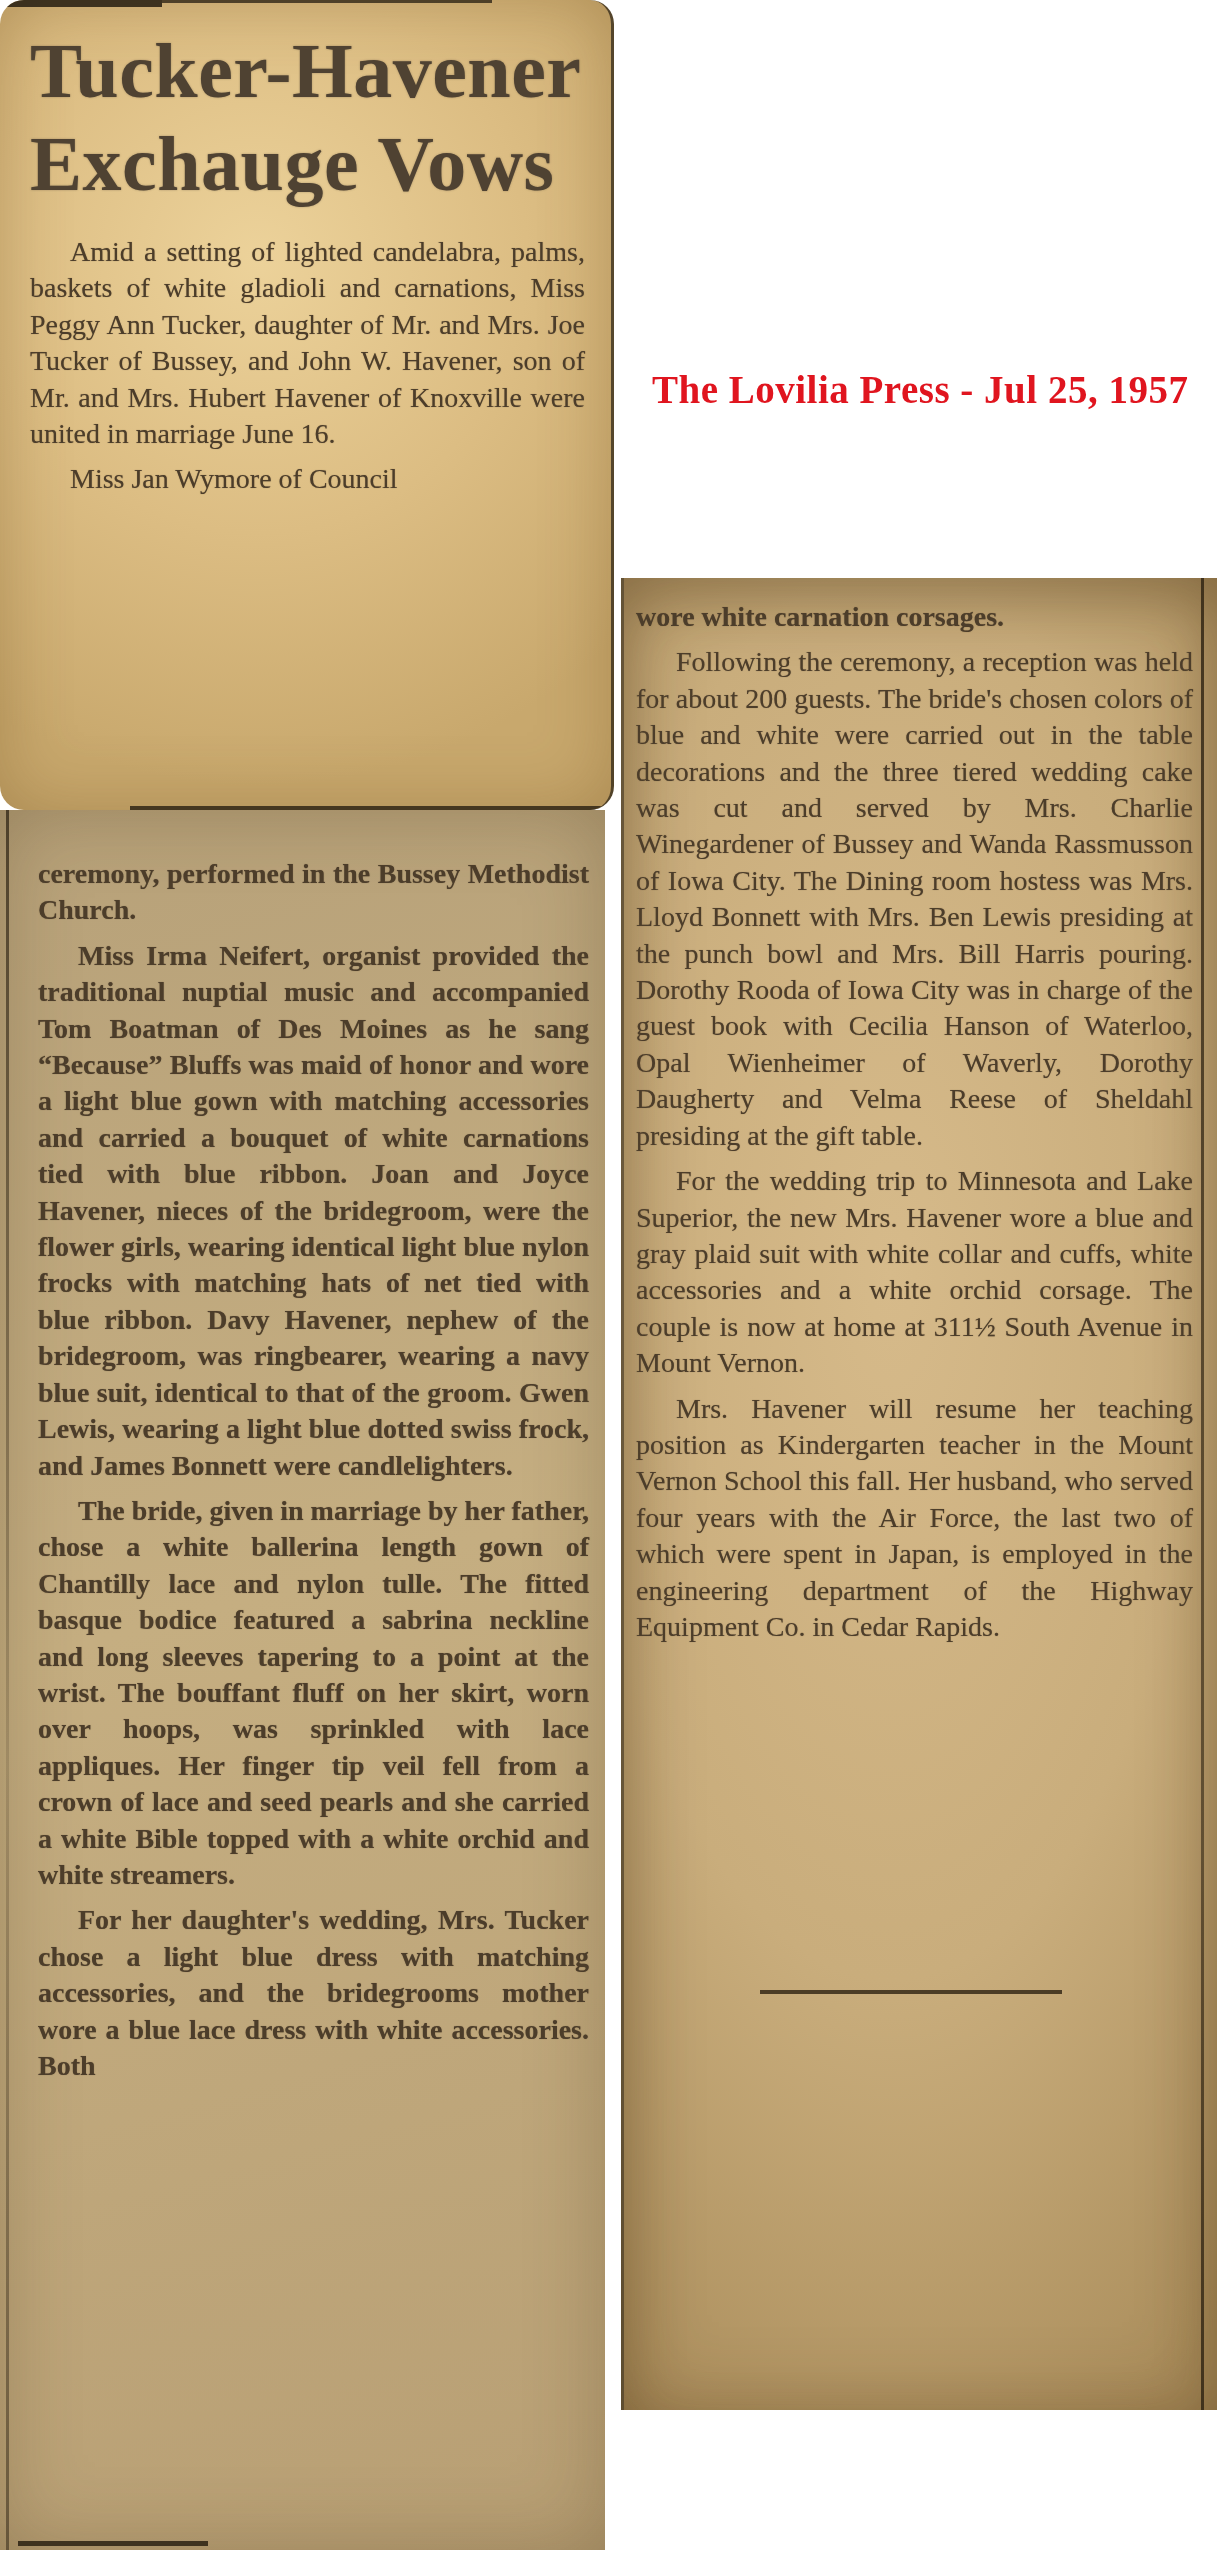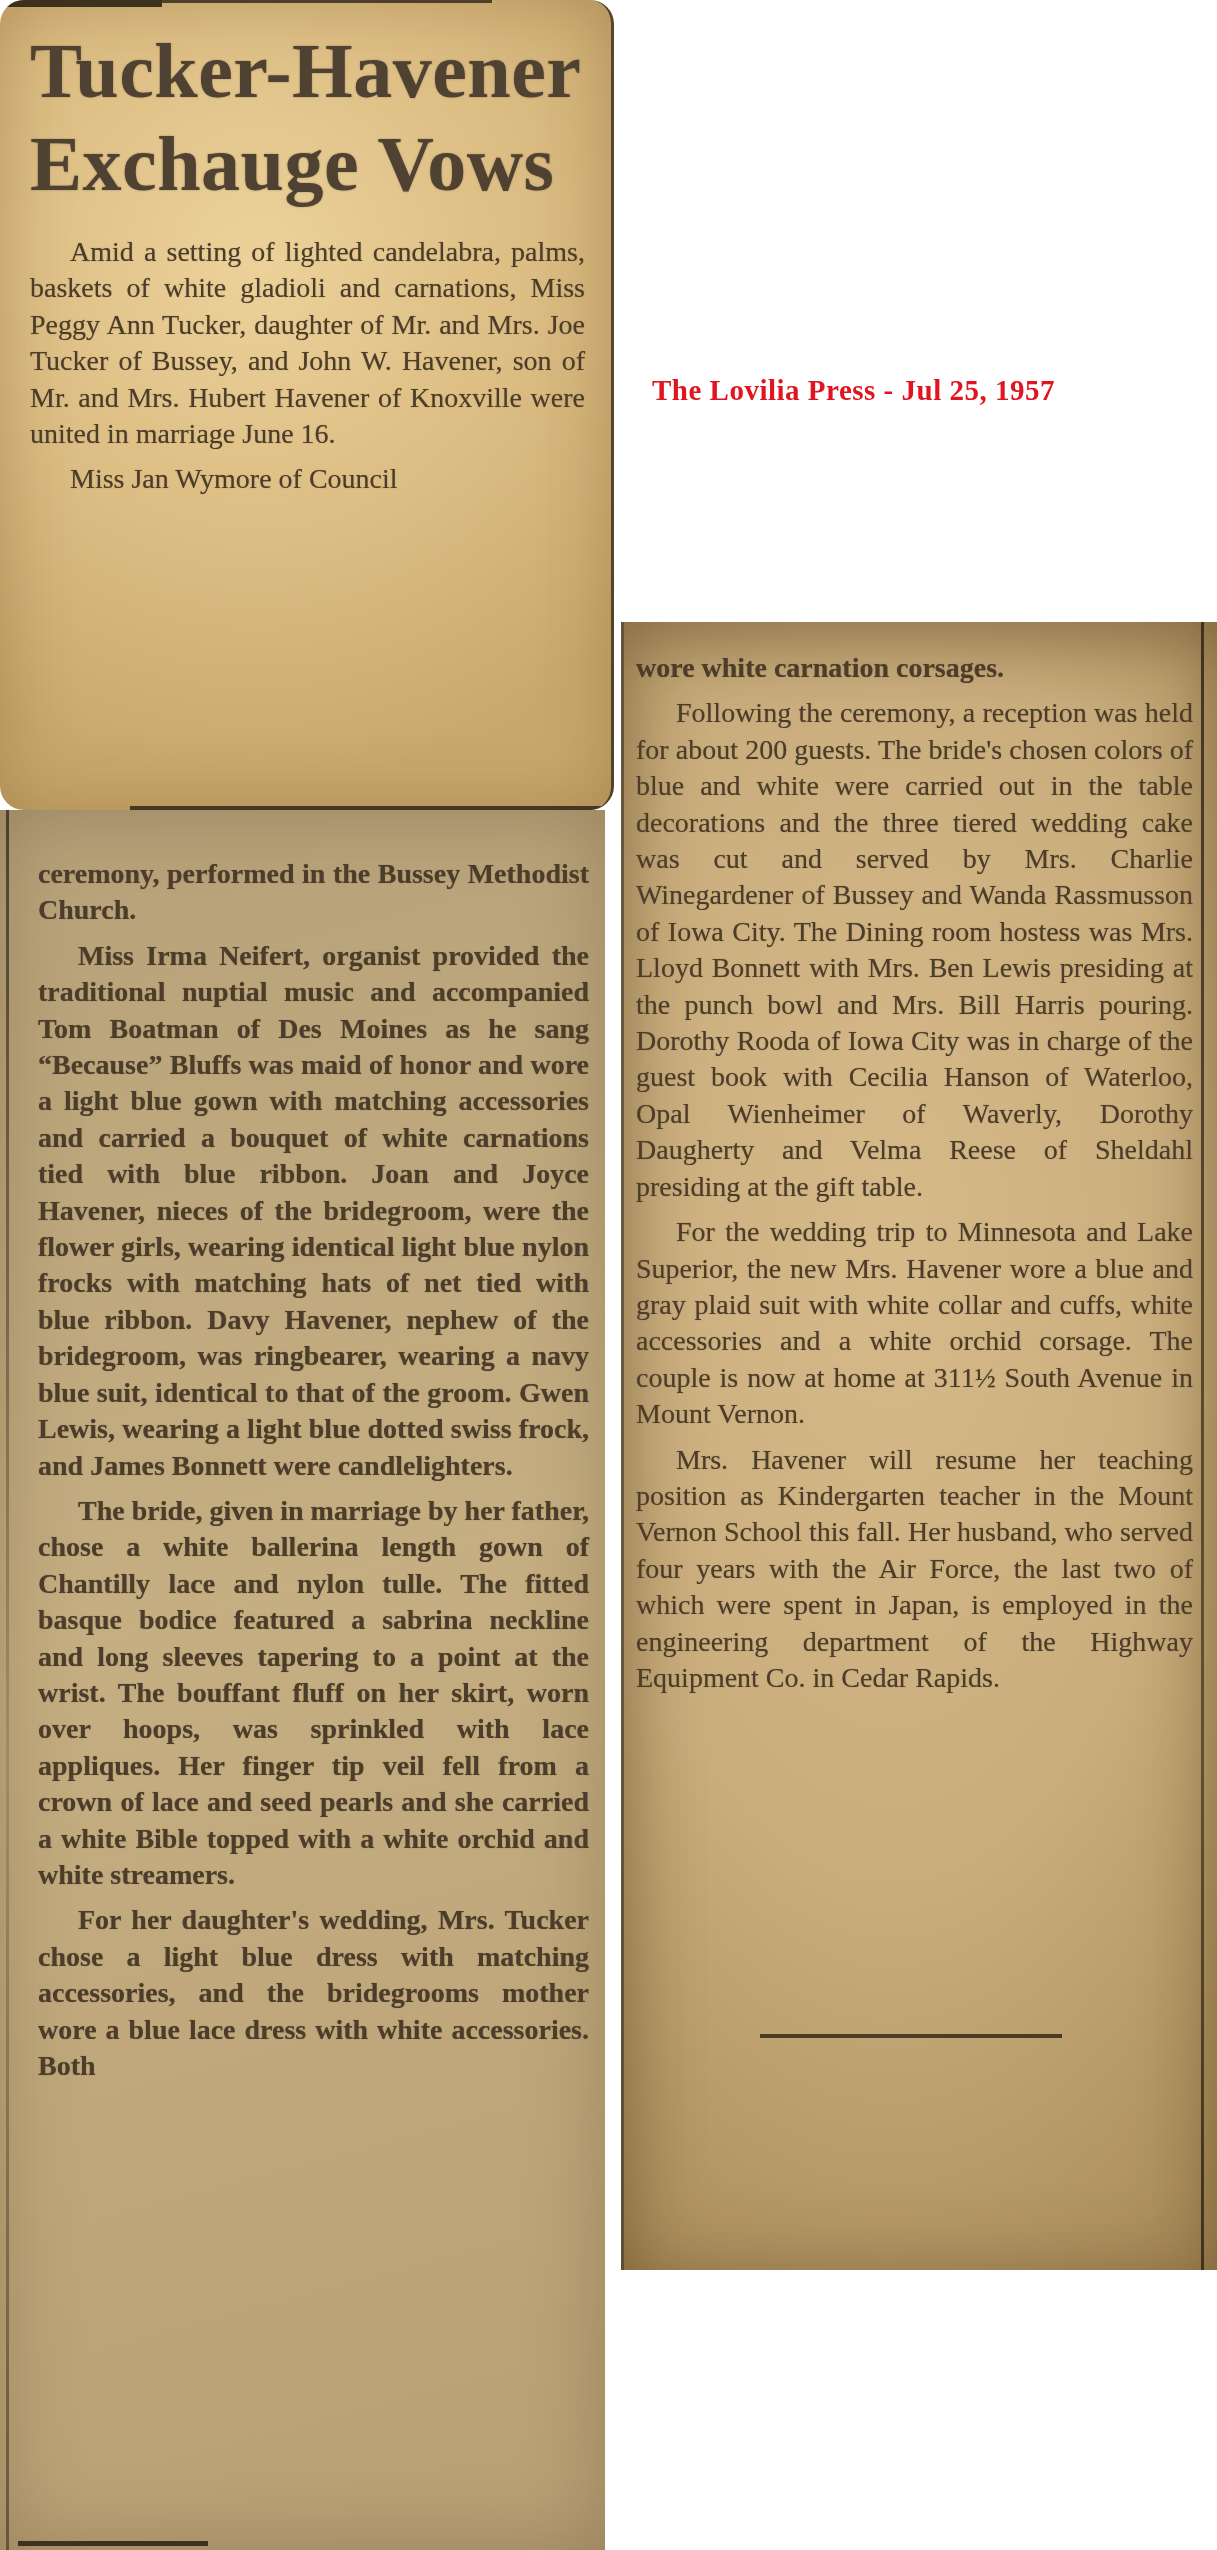--- a/index.html
+++ b/index.html
@@ -22,32 +22,31 @@
     margin:0 0 24px 0; font-weight:bold; font-size:78px; line-height:93px;
     color:#4f4232; letter-spacing:.5px; text-shadow:0 0 2px rgba(79,66,50,.45);
   }
   .edge-a-top1 { position:absolute; left:4px; top:0; width:158px; height:7px; background:#241c10; opacity:.85; }
   .edge-a-top2 { position:absolute; left:162px; top:0; width:330px; height:3px; background:rgba(36,28,16,.75); }
   .edge-a-bottom { position:absolute; left:130px; bottom:0; right:0; height:4px; background:rgba(40,30,16,.8); }
 
   
   .caption {
     position:absolute; left:652px; top:370px; width:520px;
-    font-weight:bold; font-size:29px; line-height:40px; color:#e0151f;
+    font-weight:bold; font-size:39px; line-height:40px; color:#e0151f;
     letter-spacing:.5px; white-space:nowrap;
   }
 
   
   .clip-b {
-    left:621px; top:578px; width:596px; height:1648px;
+    left:621px; top:578px; width:596px; height:1832px;
     background: radial-gradient(ellipse 95% 70% at 45% 38%, #d6ba8a 0%, #c9ad7c 55%, #ab8e5c 100%);
     border-left:3px solid rgba(44,34,18,.6);
     box-shadow: inset 0 25px 60px rgba(70,45,15,.28), inset 0 0 80px rgba(70,45,15,.25);
-    padding:28px 24px 0 12px;
-    margin-top:44px;
+    padding:21px 24px 0 12px;
   }
   .clip-b .rule-v {
     position:absolute; right:13px; top:0; bottom:0; width:3px;
     background:linear-gradient(rgba(50,38,20,.85), rgba(50,38,20,.6) 70%, rgba(50,38,20,.85));
   }
   .clip-b .rule-bottom { position:absolute; left:136px; top:1412px; width:302px; height:4px; background:rgba(45,34,17,.8); }
   .clip-b .body p:first-child { font-weight:bold; }
 
   
   .clip-c {

